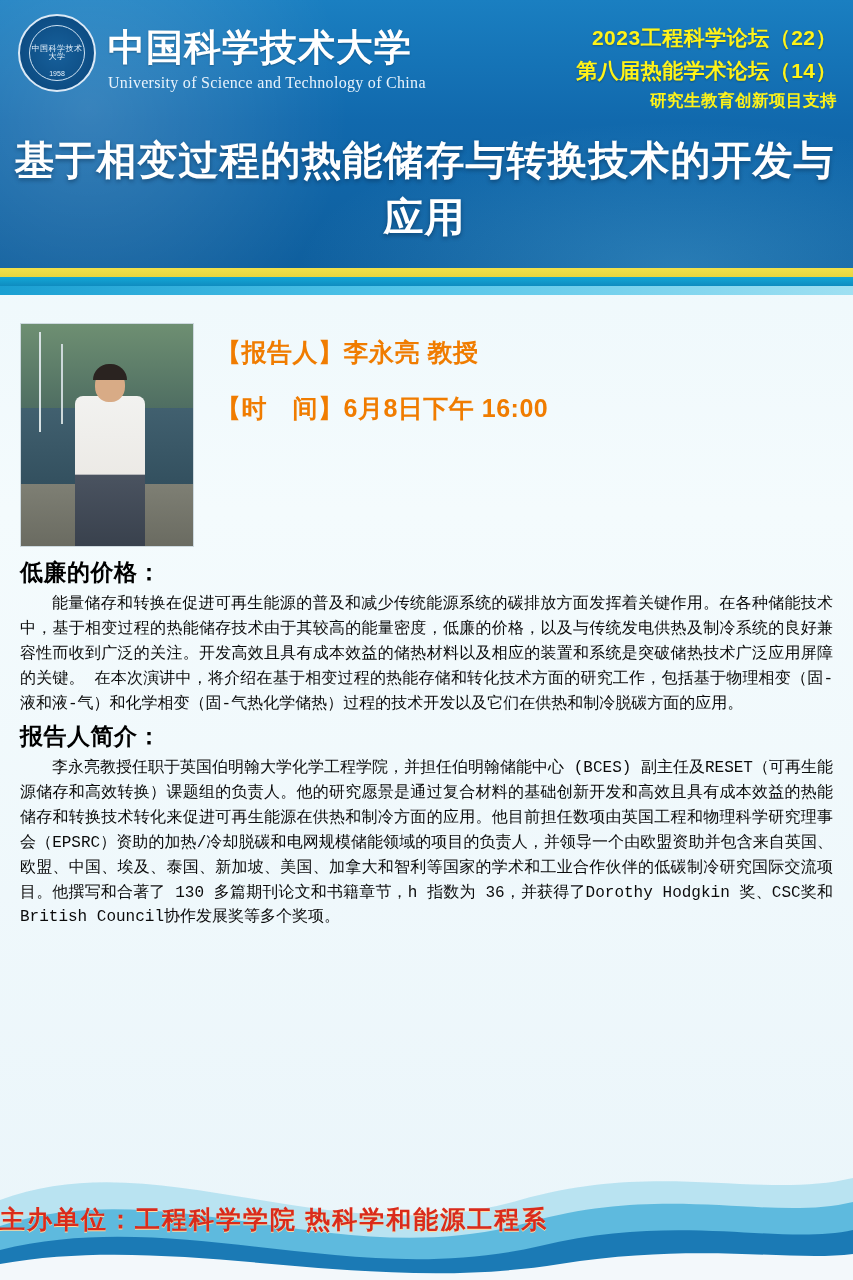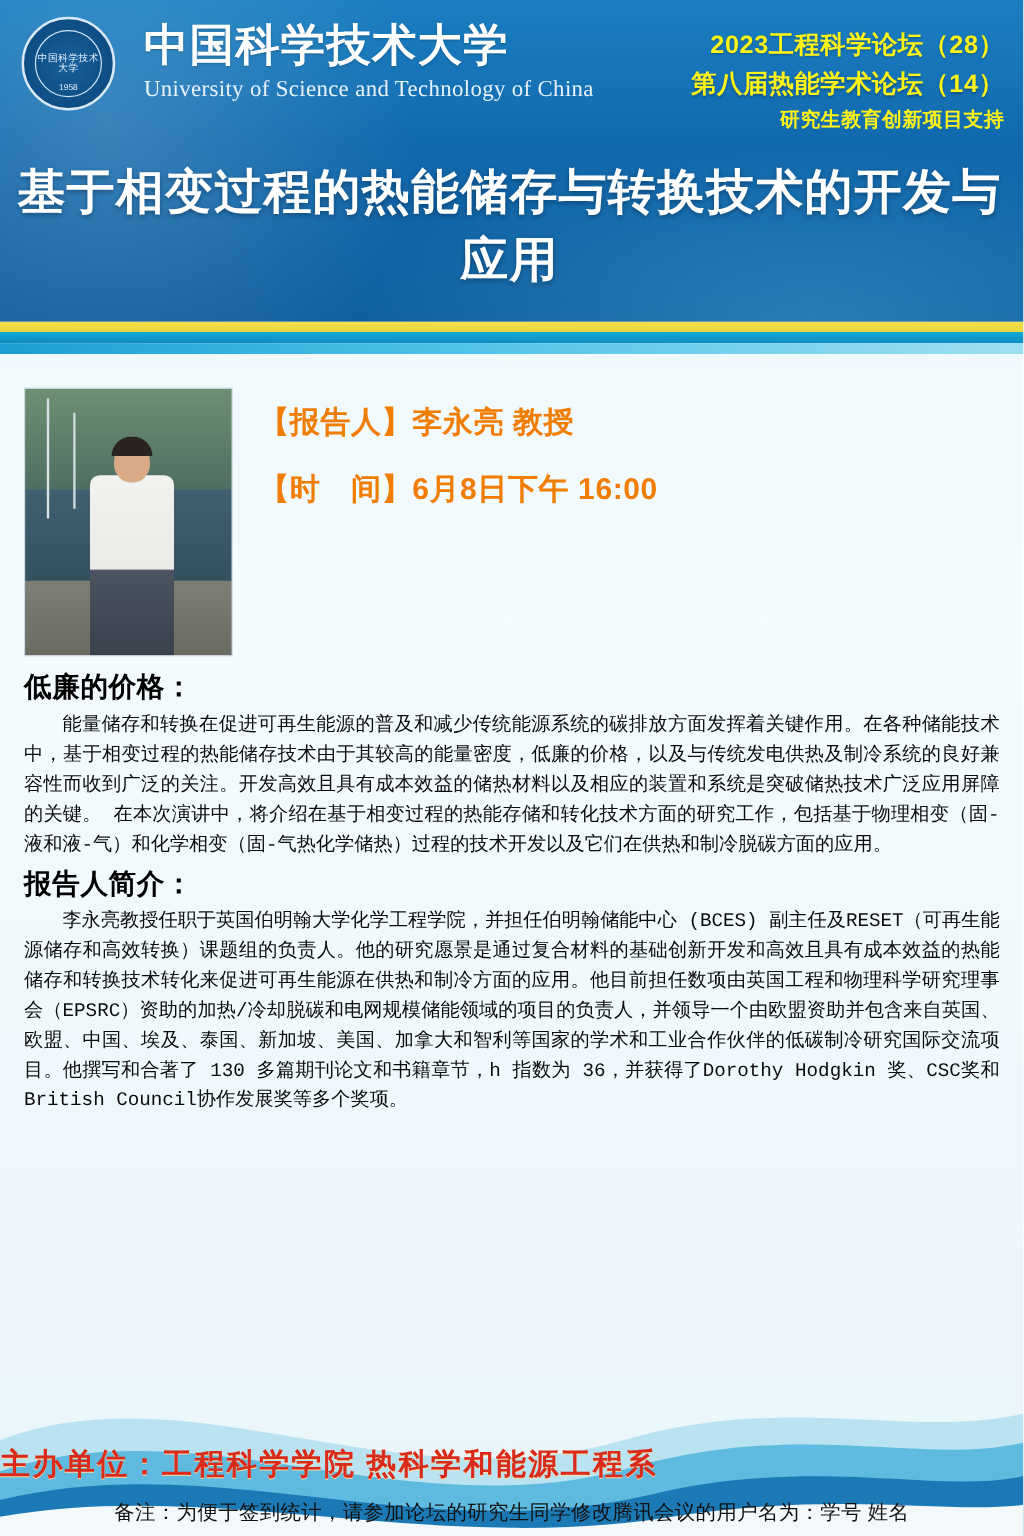--- a/index.html
+++ b/index.html
@@ -26,21 +26,21 @@
   .header:before{
     content:"";position:absolute;left:-120px;top:-60px;
     width:520px;height:420px;border-radius:50%;
     background:radial-gradient(circle at 40% 40%, rgba(255,255,255,.16), rgba(255,255,255,0) 65%);
   }
   .header:after{
     content:"";position:absolute;right:-80px;top:120px;
     width:640px;height:300px;
     background:radial-gradient(ellipse at 60% 50%, rgba(110,200,240,.28), rgba(110,200,240,0) 70%);
   }
-  .logo-row{position:absolute;left:18px;top:14px;display:flex;align-items:center;z-index:3;gap:12px;}
+  .logo-row{position:absolute;left:18px;top:14px;display:flex;align-items:flex-end;z-index:3;}
   .seal{
     width:74px;height:74px;border-radius:50%;
     border:2px solid #dbe9f6;
     background:radial-gradient(circle at 50% 50%,#17609b 0%,#0d4d84 70%,#0b4577 100%);
     display:flex;align-items:center;justify-content:center;
     position:relative;
   }
   .seal .inner{
     width:54px;height:54px;border-radius:50%;
     border:1px solid #cfe3f3;
@@ -54,21 +54,21 @@
   }
   .univ-block{margin-left:12px;}
   .univ-cn{
     font-family:"Liberation Serif", serif;
     font-size:37px;font-weight:bold;color:#ffffff;
     letter-spacing:1px;line-height:1.05;
     text-shadow:0 1px 2px rgba(0,0,0,.25);
   }
   .univ-en{
     font-family:"Liberation Serif", serif;
-    font-size:19px;color:#e8f3fc;margin-top:6px;letter-spacing:.3px;
+    font-size:16px;color:#e8f3fc;margin-top:6px;letter-spacing:.3px;
   }
   .forum-lines{
     position:absolute;right:16px;top:22px;text-align:right;z-index:3;
   }
   .forum-lines .l1,.forum-lines .l2{
     font-size:21px;font-weight:bold;color:#fff318;
     line-height:1.55;letter-spacing:.5px;
     text-shadow:0 1px 2px rgba(0,0,0,.28);
   }
   .forum-lines .l3{
@@ -171,21 +171,21 @@
         <div class="inner">中国科学技术大学</div>
         <div class="year">1958</div>
       </div>
       <div class="univ-block">
         <div class="univ-cn">中国科学技术大学</div>
         <div class="univ-en">University of Science and Technology of China</div>
       </div>
     </div>
 
     <div class="forum-lines">
-      <div class="l1">2023工程科学论坛（28）</div>
+      <div class="l1">2023工程科学论坛（22）</div>
       <div class="l2">第八届热能学术论坛（14）</div>
       <div class="l3">研究生教育创新项目支持</div>
     </div>
 
     <div class="poster-title">基于相变过程的热能储存与转换技术的开发与应用</div>
   </div>
   <div class="band"></div>
   <div class="band2"></div>
 
   <div class="speaker-row">
@@ -219,15 +219,14 @@
   <div class="wave-wrap">
     <svg width="853" height="230" viewBox="0 0 853 230" preserveAspectRatio="none">
       <path d="M0,150 C160,90 330,205 520,150 C660,110 760,150 853,128 L853,230 L0,230 Z" fill="#8fd3ea" opacity="0.55"></path>
       <path d="M0,176 C170,120 340,226 530,172 C670,133 770,172 853,152 L853,230 L0,230 Z" fill="#37a8d6" opacity="0.70"></path>
       <path d="M0,200 C180,156 350,240 540,196 C680,162 780,196 853,180 L853,230 L0,230 Z" fill="#0f6fae" opacity="0.85"></path>
       <path d="M0,214 C180,182 360,246 560,214 C700,192 790,212 853,204 L853,230 L0,230 Z" fill="#ffffff" opacity="0.95"></path>
     </svg>
   </div>
 
   <div class="footer-org">主办单位：工程科学学院 热科学和能源工程系</div>
-  <div class="footer-note">备注：为便于签到统计，请参加论坛的研究生同学修改腾讯会议的用户名为：学号 姓名</div>
 
 </div>
 
 </body></html>

